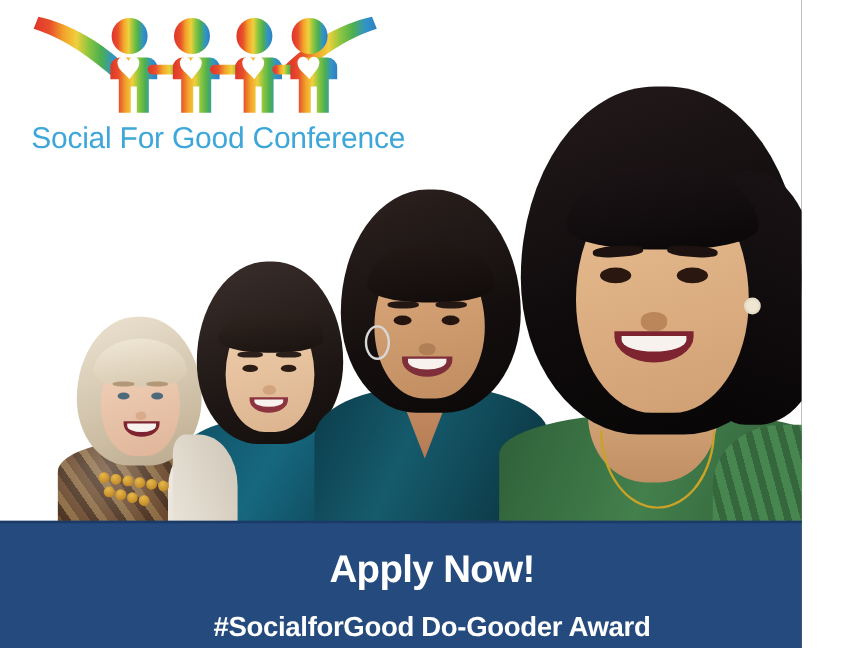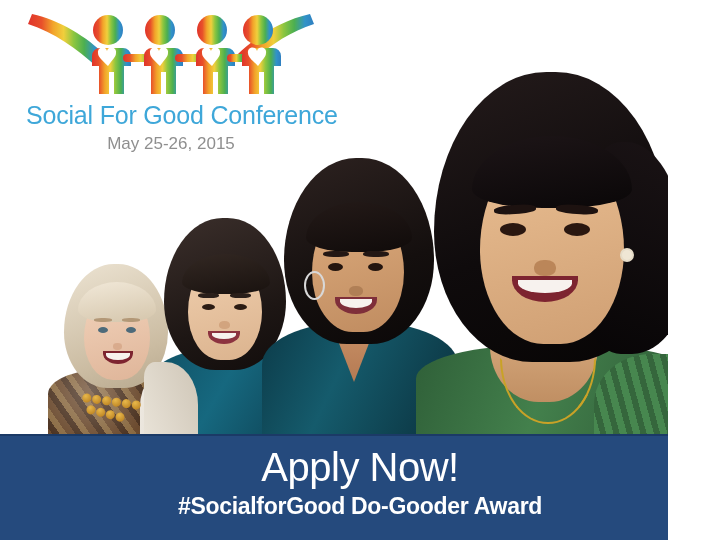--- a/index.html
+++ b/index.html
@@ -119,24 +119,24 @@
     position: absolute;
     left: 0; top: 434px;
     width: 720px; height: 106px;
     background: #254a7d;
     border-top: 2px solid #1b3a66;
     box-sizing: border-box;
     text-align: center;
     color: #ffffff;
   }
   .banner-title {
-    margin: 4px;
+    margin: 16px;
     padding-top: 6px;
-    font-size: 40px;
-    font-weight: 400;
+    font-size: 32px;
+    font-weight: 700;
     line-height: 1.05;
     letter-spacing: -0.5px;
   }
   .banner-sub {
     margin: 0;
     padding-top: 2px;
     font-size: 23px;
     font-weight: 700;
     line-height: 1.1;
     letter-spacing: -0.3px;
@@ -361,21 +361,20 @@
 
       <g fill="#ffffff">
         <path d="M82 62 c-6 -6 -10 -9 -10 -13 a4.5 4.5 0 0 1 9 -2 a4.5 4.5 0 0 1 9 2 c0 4 -4 7 -8 13 Z"></path>
         <path d="M134 62 c-6 -6 -10 -9 -10 -13 a4.5 4.5 0 0 1 9 -2 a4.5 4.5 0 0 1 9 2 c0 4 -4 7 -8 13 Z"></path>
         <path d="M186 62 c-6 -6 -10 -9 -10 -13 a4.5 4.5 0 0 1 9 -2 a4.5 4.5 0 0 1 9 2 c0 4 -4 7 -8 13 Z"></path>
         <path d="M232 62 c-6 -6 -10 -9 -10 -13 a4.5 4.5 0 0 1 9 -2 a4.5 4.5 0 0 1 9 2 c0 4 -4 7 -8 13 Z"></path>
       </g>
     </svg>
 
     <div class="logo-title">Social For Good Conference</div>
-    <div class="logo-date">May 25-26, 2015</div>
   </div>
 
   <div class="banner">
     <div class="banner-title">Apply Now!</div>
     <div class="banner-sub">#SocialforGood Do-Gooder Award</div>
   </div>
 
 </div>
 
 </body></html>

